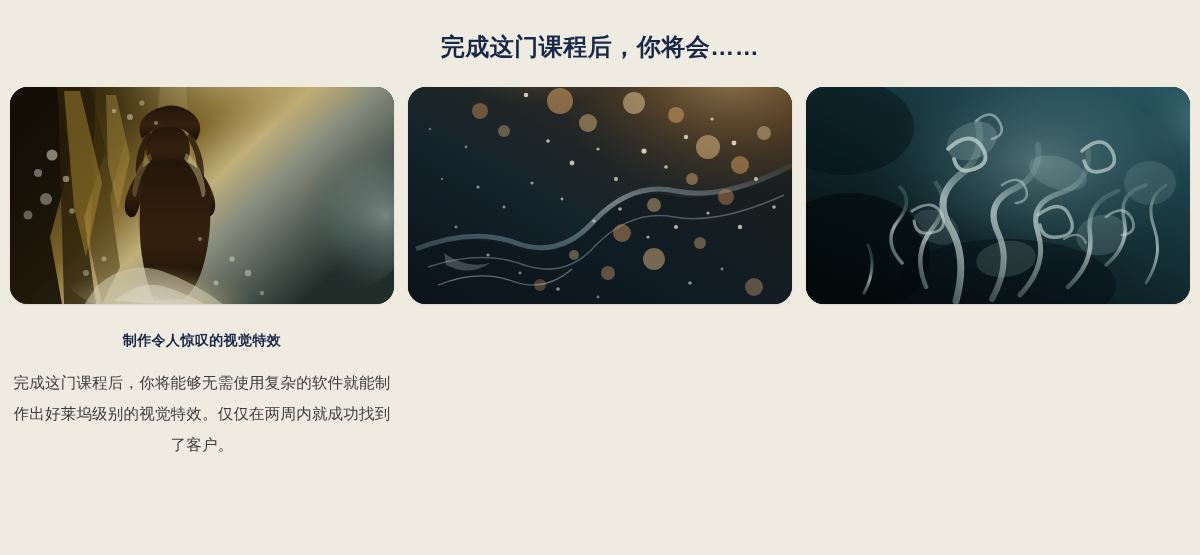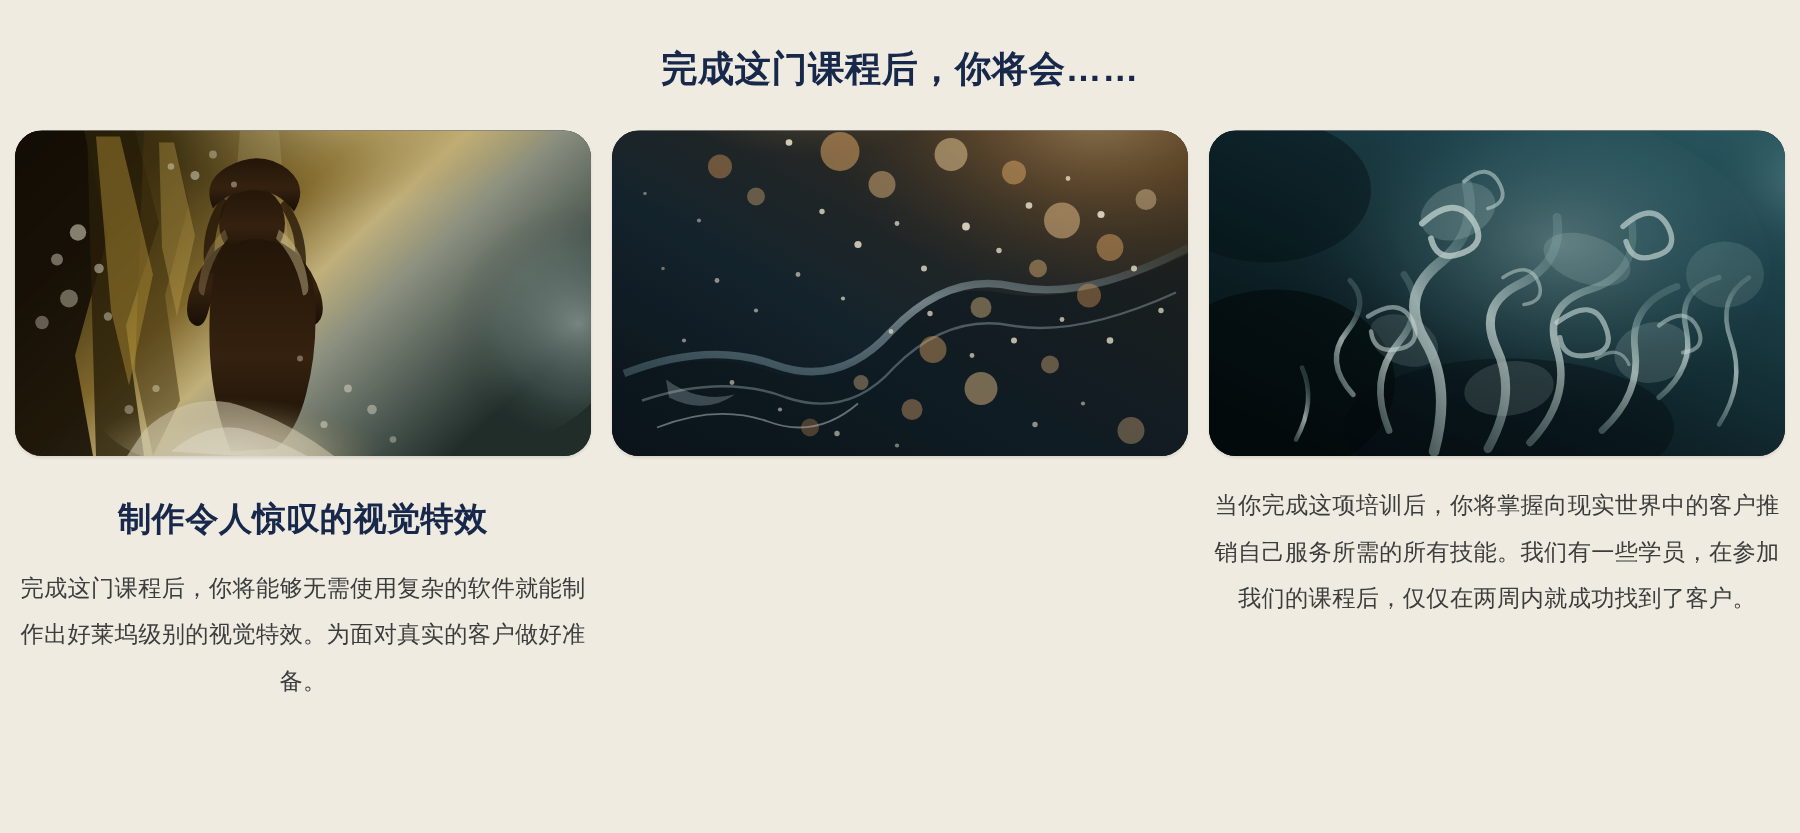--- a/index.html
+++ b/index.html
@@ -59,21 +59,21 @@
   }
 
   .card-media svg {
     display: block;
     width: 100%;
     height: 100%;
   }
 
   .card-title {
     color: #17284a;
-    font-size: 22px;
+    font-size: 14px;
     font-weight: bold;
     text-align: center;
     margin: 0;
     padding-top: 28px;
     line-height: 1.25;
     letter-spacing: 0.4px;
   }
 
   .card-body {
     color: #3d3d3d;
@@ -177,21 +177,21 @@
             <circle cx="206" cy="196" r="2.4" opacity="0.5"></circle>
             <circle cx="190" cy="152" r="2" opacity="0.4"></circle>
             <circle cx="252" cy="206" r="2.2" opacity="0.4"></circle>
             <circle cx="94" cy="172" r="2.4" opacity="0.45"></circle>
             <circle cx="76" cy="186" r="3" opacity="0.4"></circle>
           </g>
           <rect x="0" y="0" width="384" height="217" fill="#1b1206" opacity="0.12"></rect>
         </svg>
       </div>
       <h3 class="card-title">制作令人惊叹的视觉特效</h3>
-      <p class="card-body">完成这门课程后，你将能够无需使用复杂的软件就能制作出好莱坞级别的视觉特效。为面对真实的客户做好准备。</p>
+      <p class="card-body">完成这门课程后，你将能够无需使用复杂的软件就能制作出好莱坞级别的视觉特效。仅仅在两周内就成功找到了客户。</p>
     </div>
 
     <div class="card">
       <div class="card-media">
         <svg viewBox="0 0 384 217" preserveAspectRatio="none">
           <defs>
             <linearGradient id="g2bg" x1="0" y1="1" x2="1" y2="0">
               <stop offset="0%" stop-color="#0b1116"></stop>
               <stop offset="40%" stop-color="#15252e"></stop>
               <stop offset="72%" stop-color="#2d2b25"></stop>
@@ -346,17 +346,16 @@
             <ellipse cx="166" cy="54" rx="26" ry="18" opacity="0.22" transform="rotate(-22 166 54)"></ellipse>
             <ellipse cx="252" cy="86" rx="30" ry="16" opacity="0.18" transform="rotate(18 252 86)"></ellipse>
             <ellipse cx="296" cy="148" rx="26" ry="20" opacity="0.18" transform="rotate(-12 296 148)"></ellipse>
             <ellipse cx="130" cy="140" rx="24" ry="16" opacity="0.15" transform="rotate(24 130 140)"></ellipse>
             <ellipse cx="200" cy="172" rx="30" ry="18" opacity="0.16" transform="rotate(-8 200 172)"></ellipse>
             <ellipse cx="344" cy="96" rx="26" ry="22" opacity="0.14"></ellipse>
           </g>
           <rect x="0" y="0" width="384" height="217" fill="#031014" opacity="0.10"></rect>
         </svg>
       </div>
-      <p class="card-body">当你完成这项培训后，你将掌握向现实世界中的客户推销自己服务所需的所有技能。我们有一些学员，在参加我们的课程后，仅仅在两周内就成功找到了客户。</p>
     </div>
 
   </div>
 </div>
 
 </body></html>

